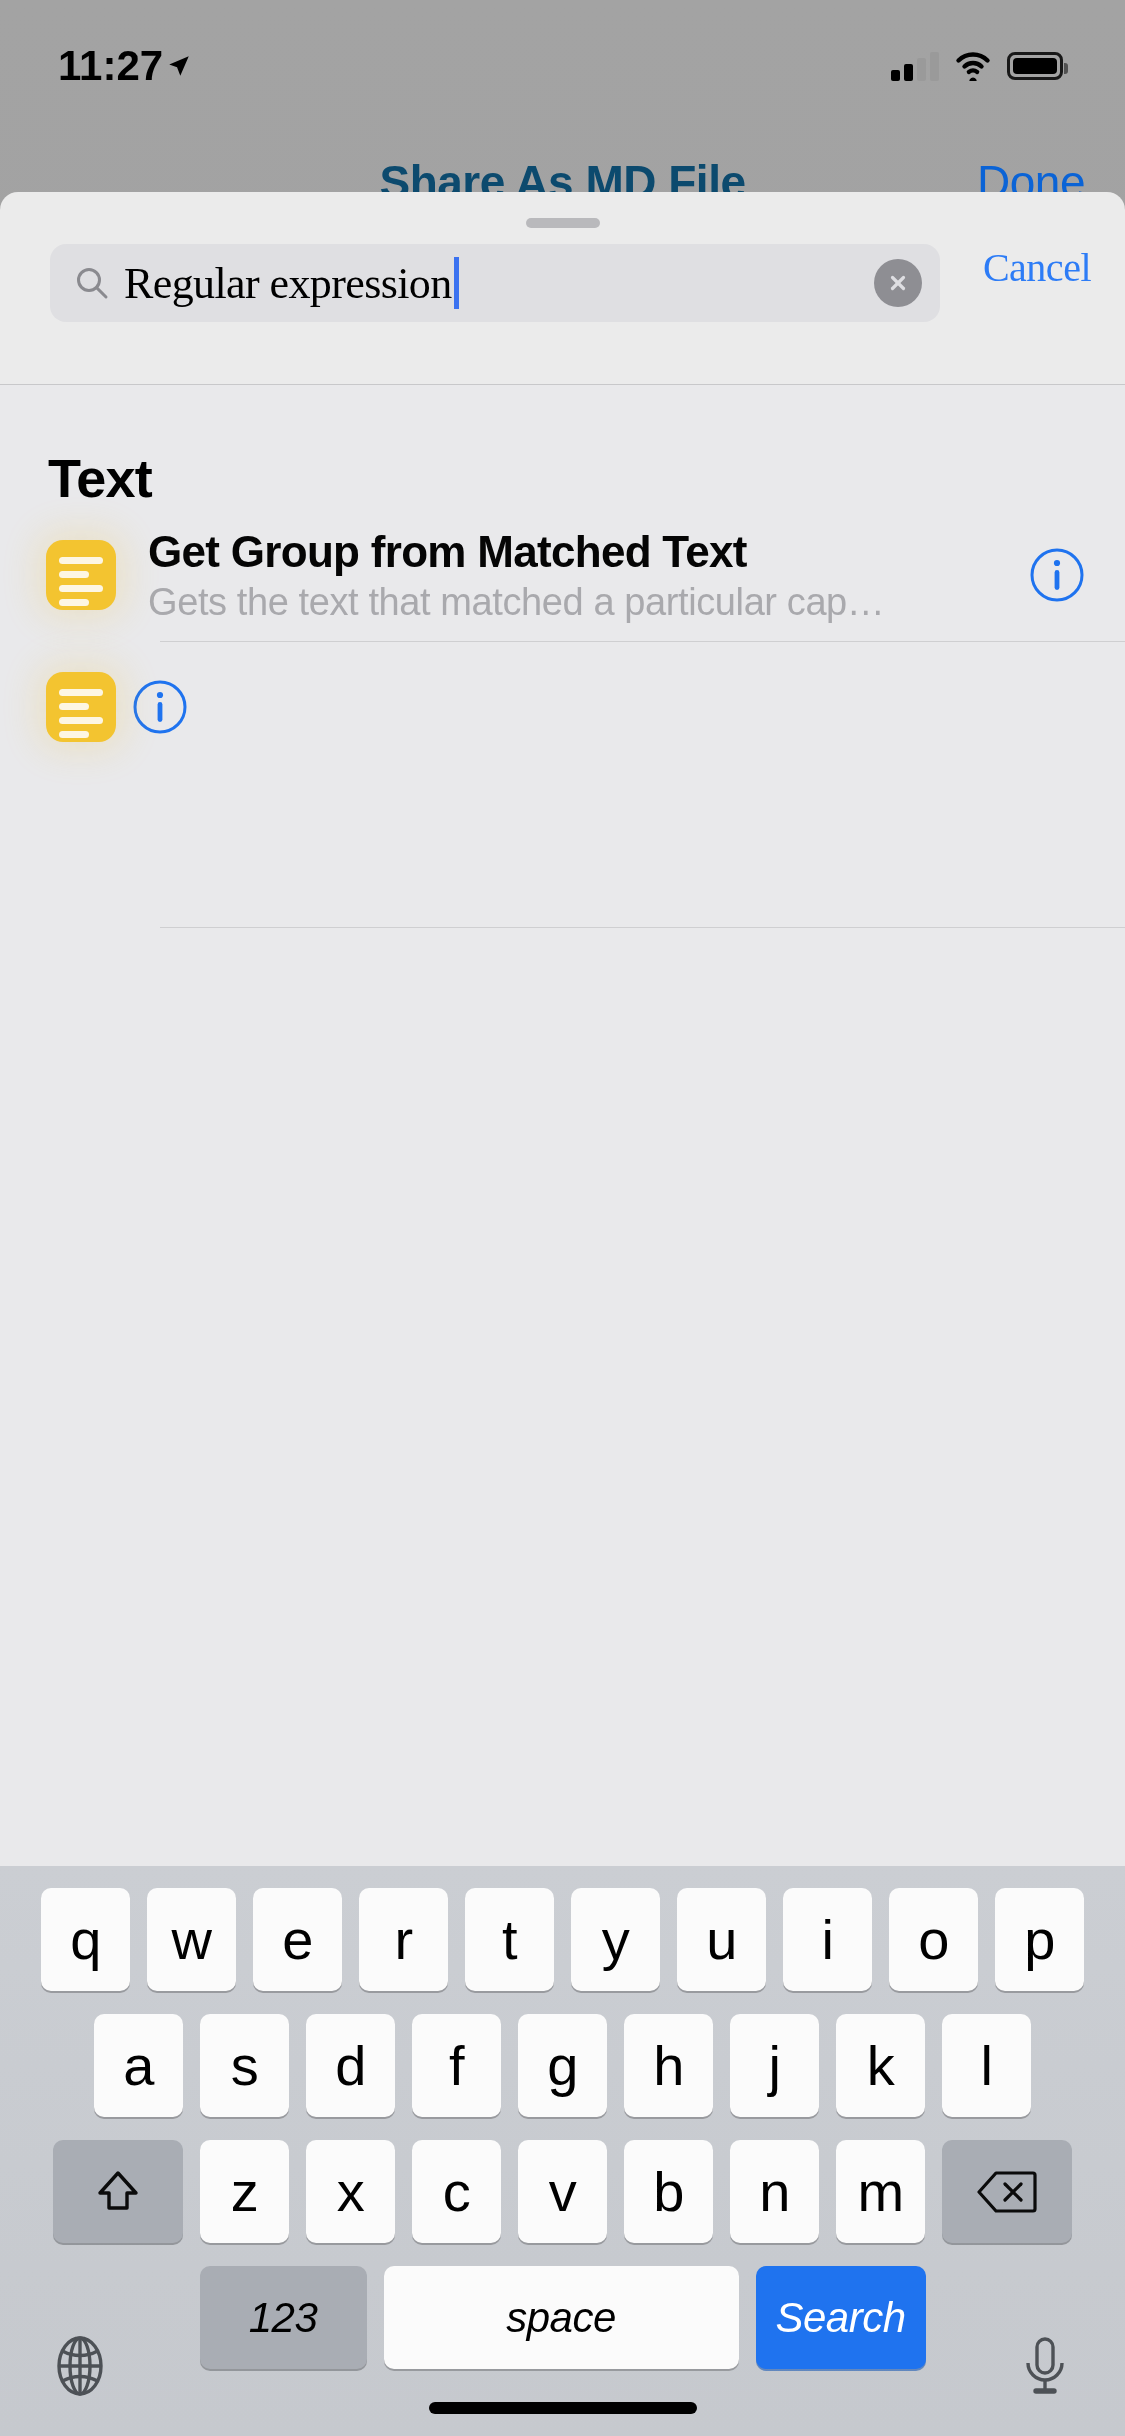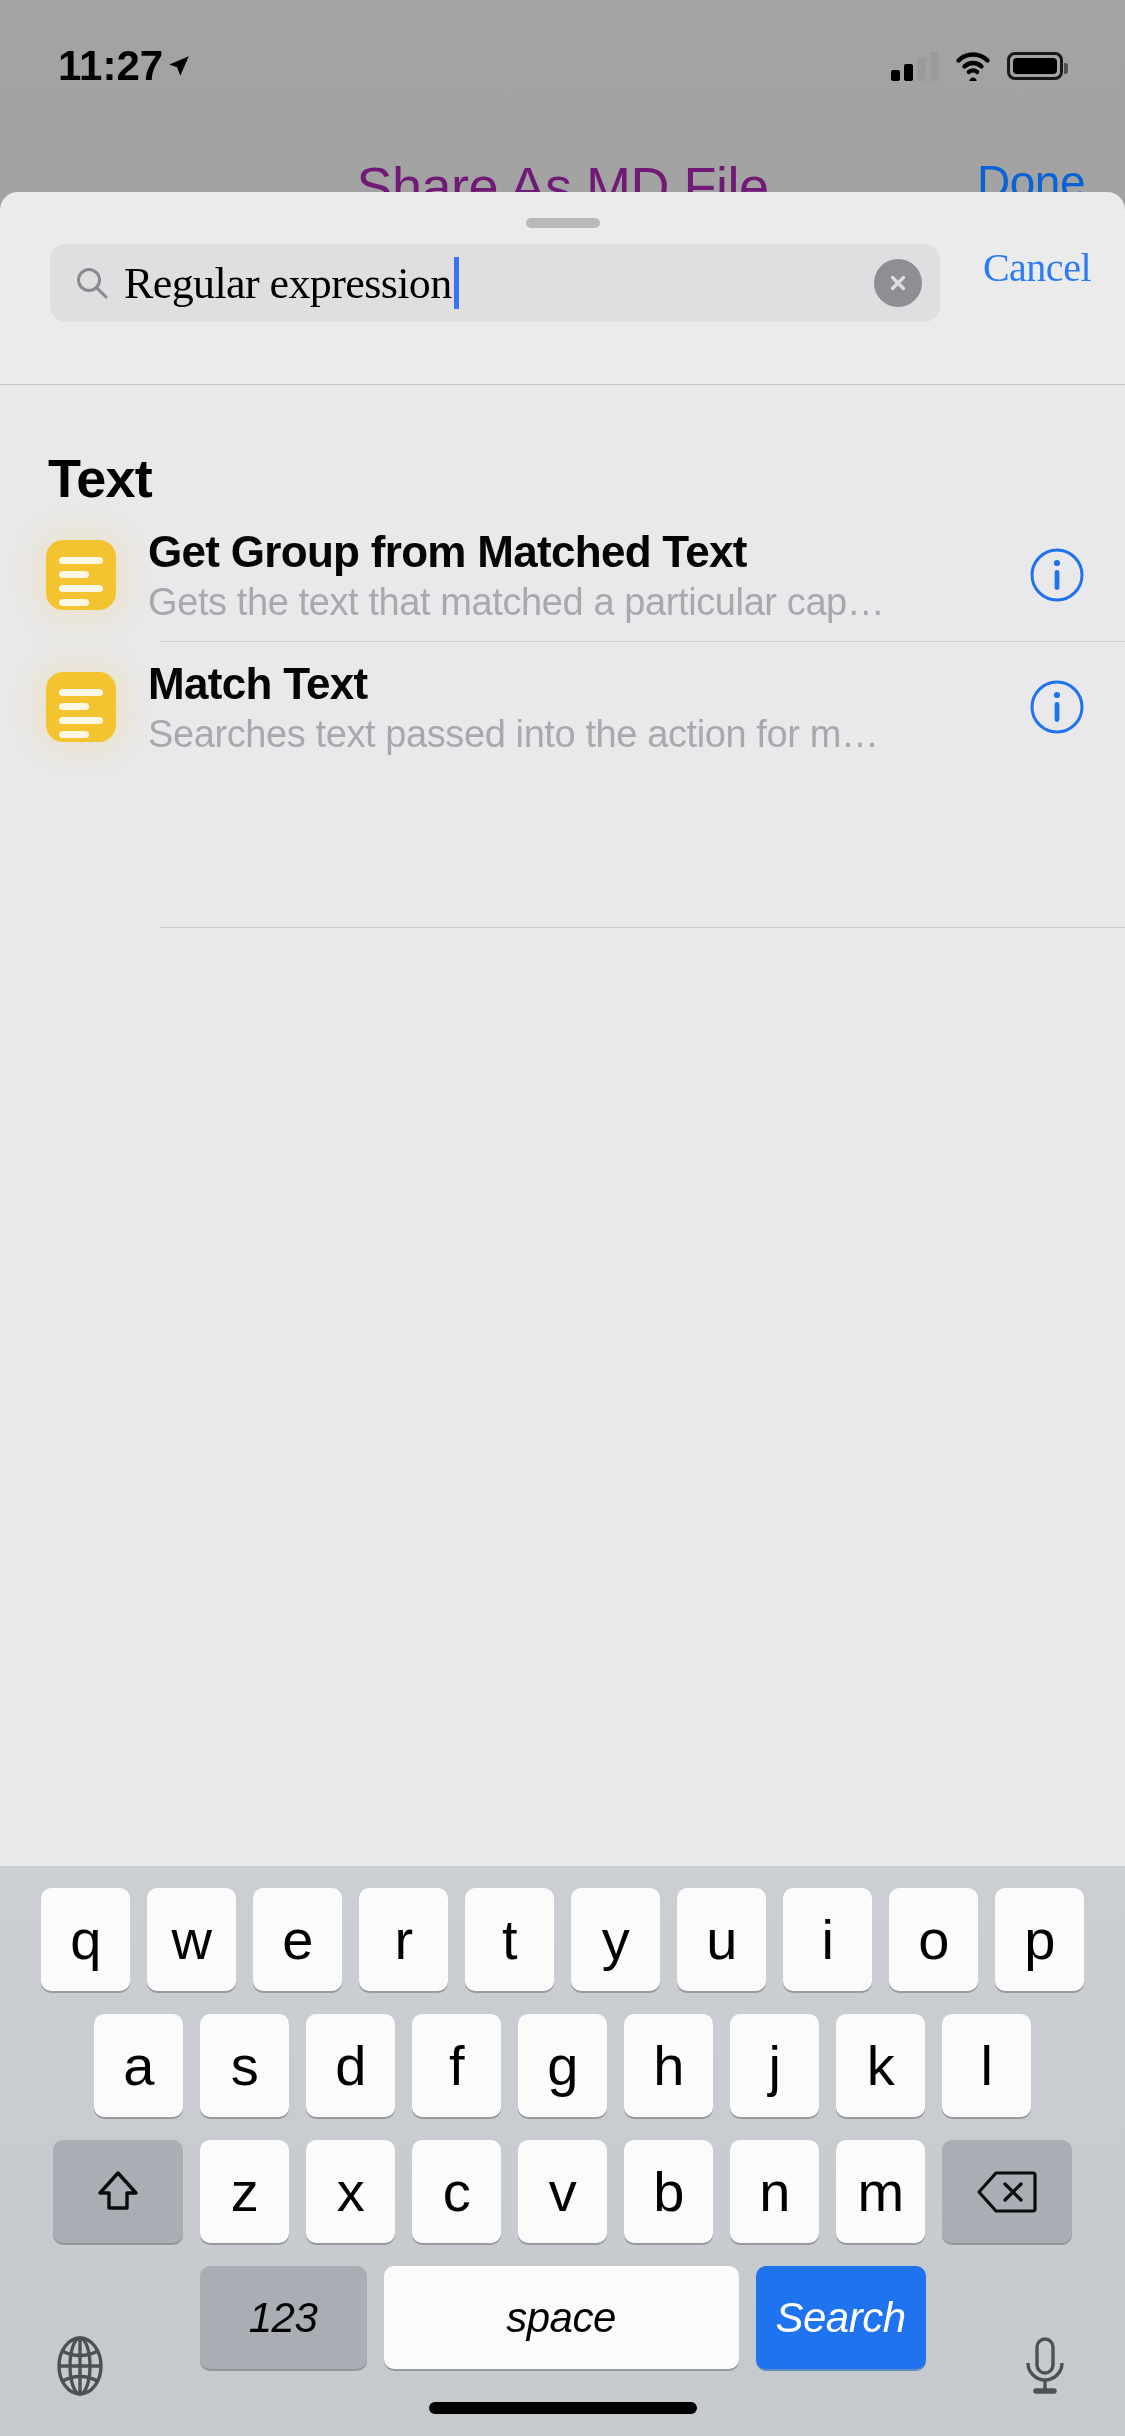--- a/index.html
+++ b/index.html
@@ -89,23 +89,23 @@
   
   .bg-navbar {
     position: absolute;
     top: 155px; left: 0; right: 0;
     height: 70px;
     display: flex;
     align-items: flex-start;
     justify-content: center;
   }
   .bg-title {
-    font-size: 54px;
-    font-weight: normal;
-    color: #701a75;
+    font-size: 46px;
+    font-weight: bold;
+    color: #0c4a6e;
     letter-spacing: -0.5px;
   }
   .bg-done {
     position: absolute;
     right: 40px;
     top: 155px;
     font-size: 46px;
     color: #0a63d6;
     letter-spacing: -0.5px;
   }
@@ -428,24 +428,20 @@
         </div>
       </div>
 
 
       <div class="row with-div">
         <div class="row-icon" style="background:#f3c430">
           <span class="ln l1"></span>
             <span class="ln l2"></span>
             <span class="ln l3"></span>
             <span class="ln l4"></span>
-        </div>
-        <div class="row-body">
-          <div class="row-title">Match Text</div>
-          <div class="row-sub">Searches text passed into the action for m…</div>
         </div>
         <div class="info-btn">
           <svg viewBox="0 0 56 56">
             <circle cx="28" cy="28" r="25" stroke="#1f73ef" stroke-width="3" fill="none"></circle>
             <circle cx="28" cy="16" r="3.1" fill="#1f73ef"></circle>
             <rect x="25.6" y="23" width="4.8" height="20" rx="2.4" fill="#1f73ef"></rect>
           </svg>
         </div>
       </div>
 

